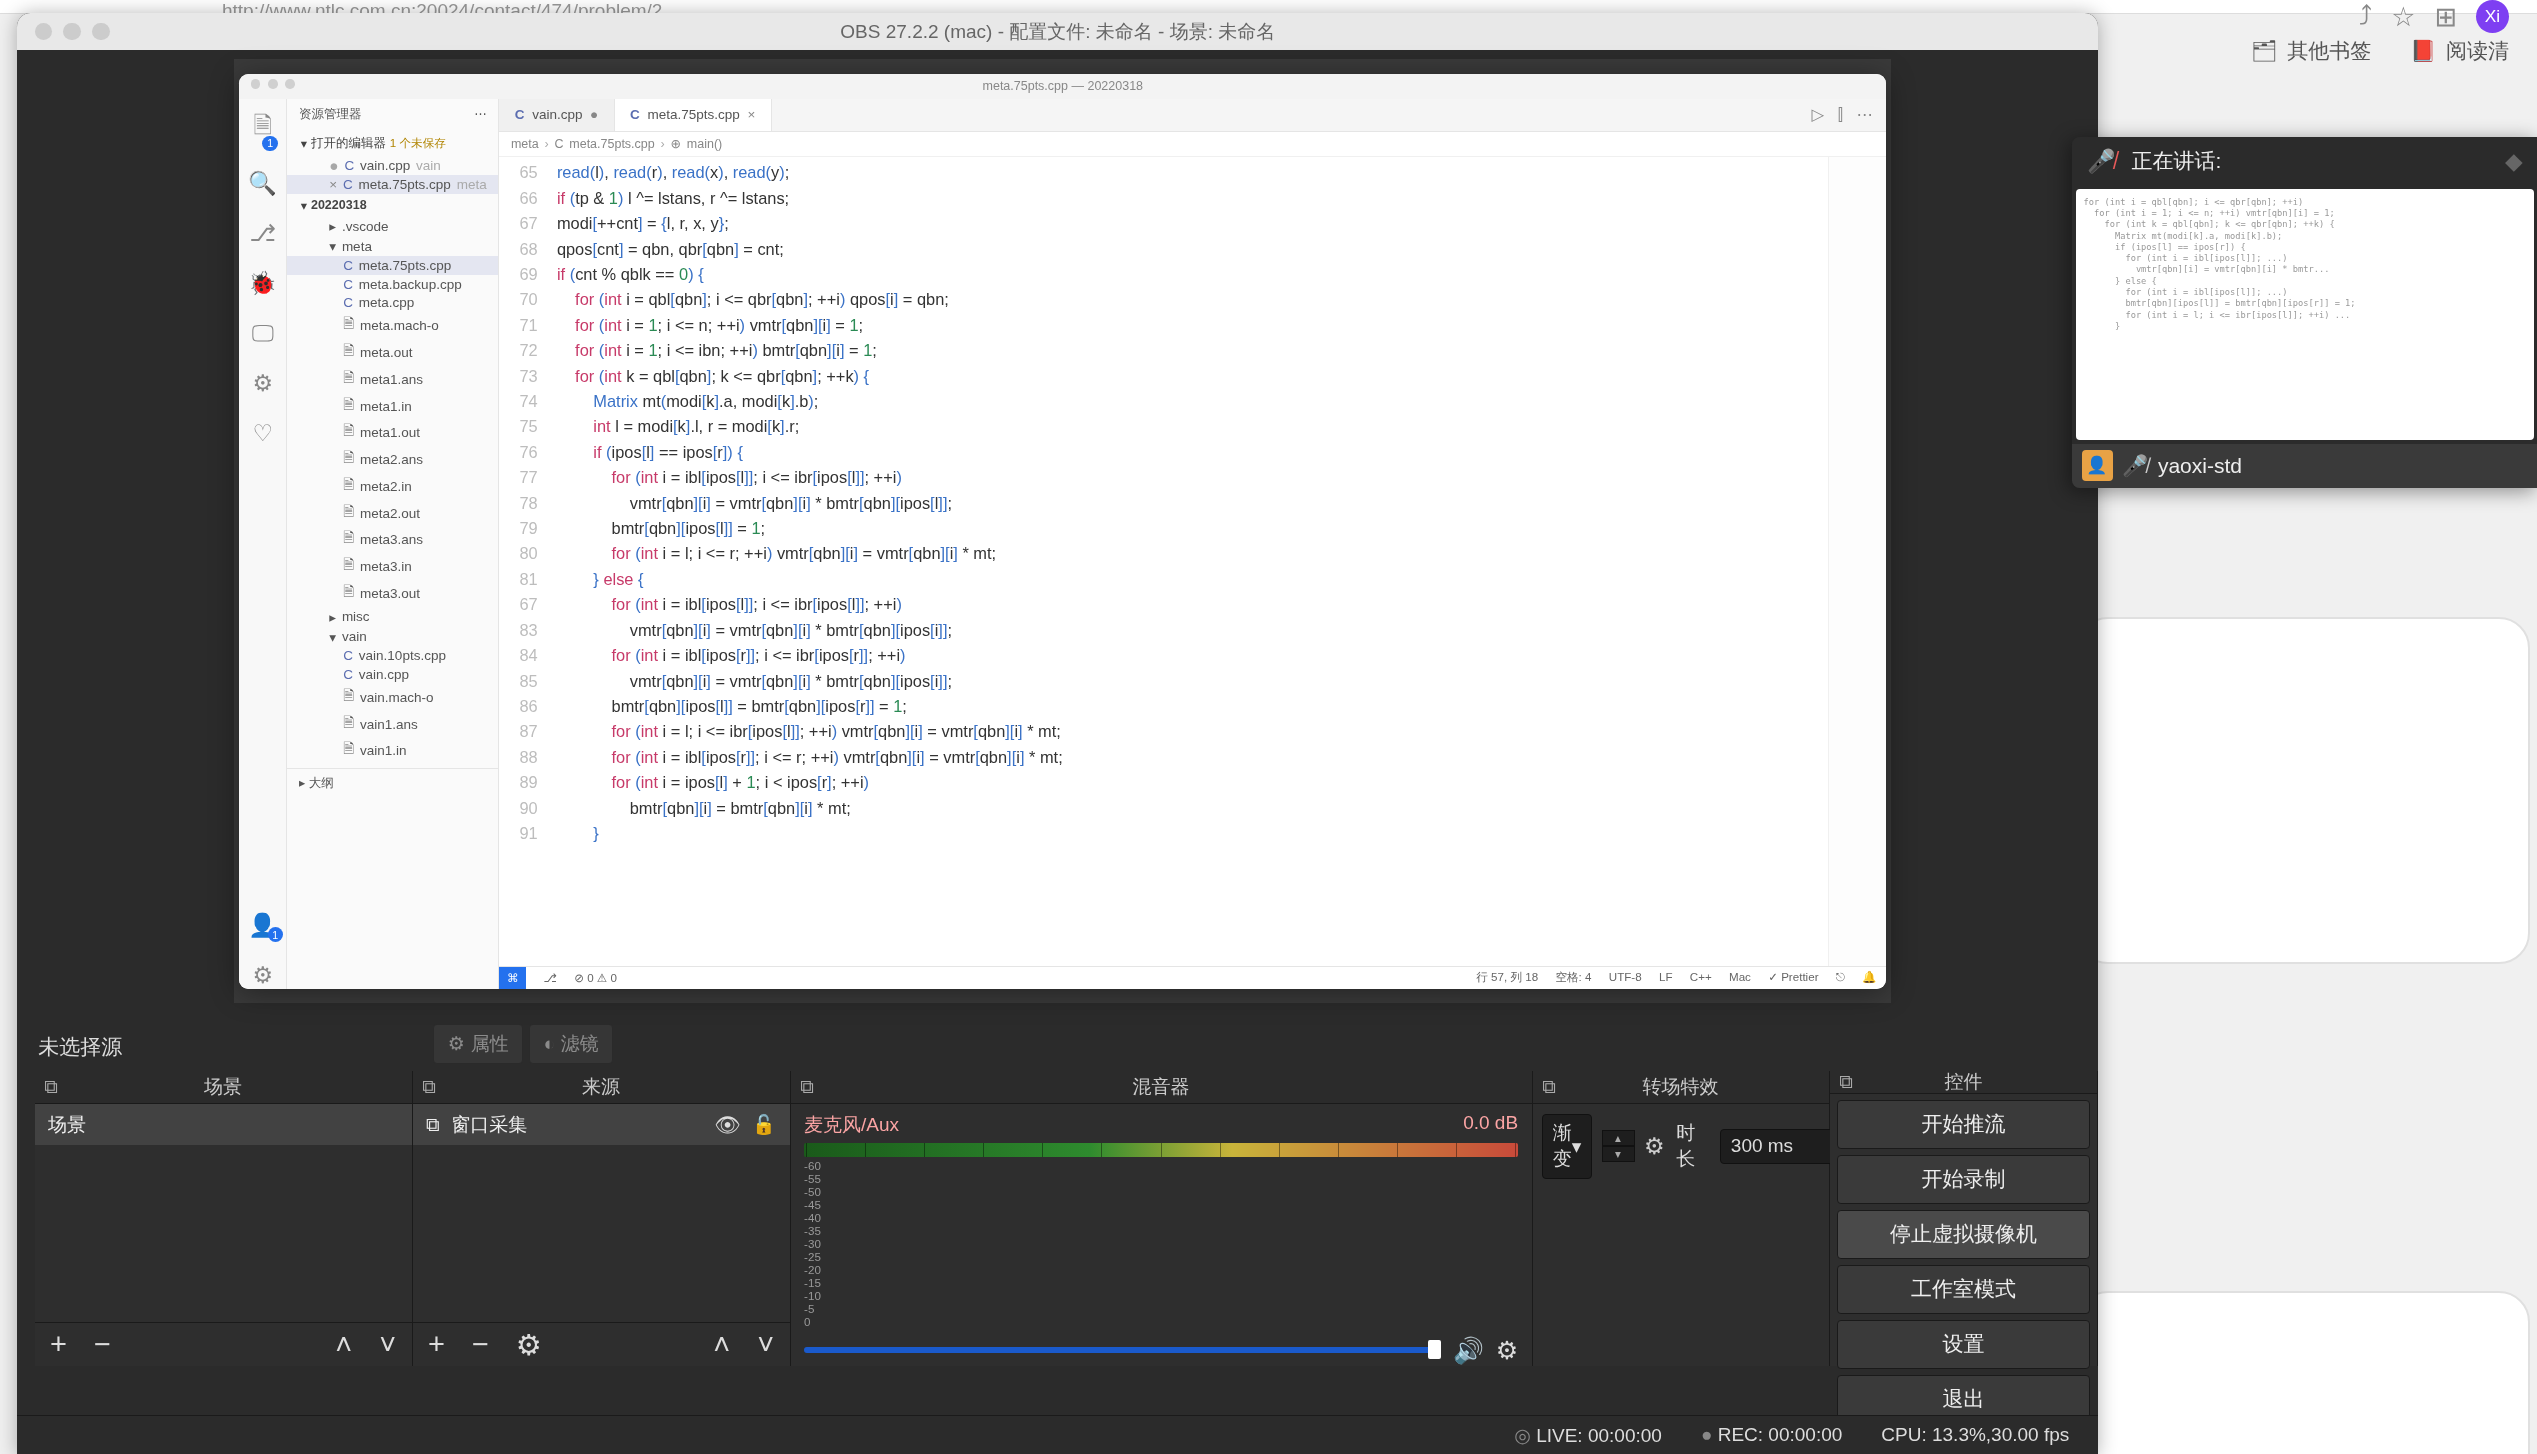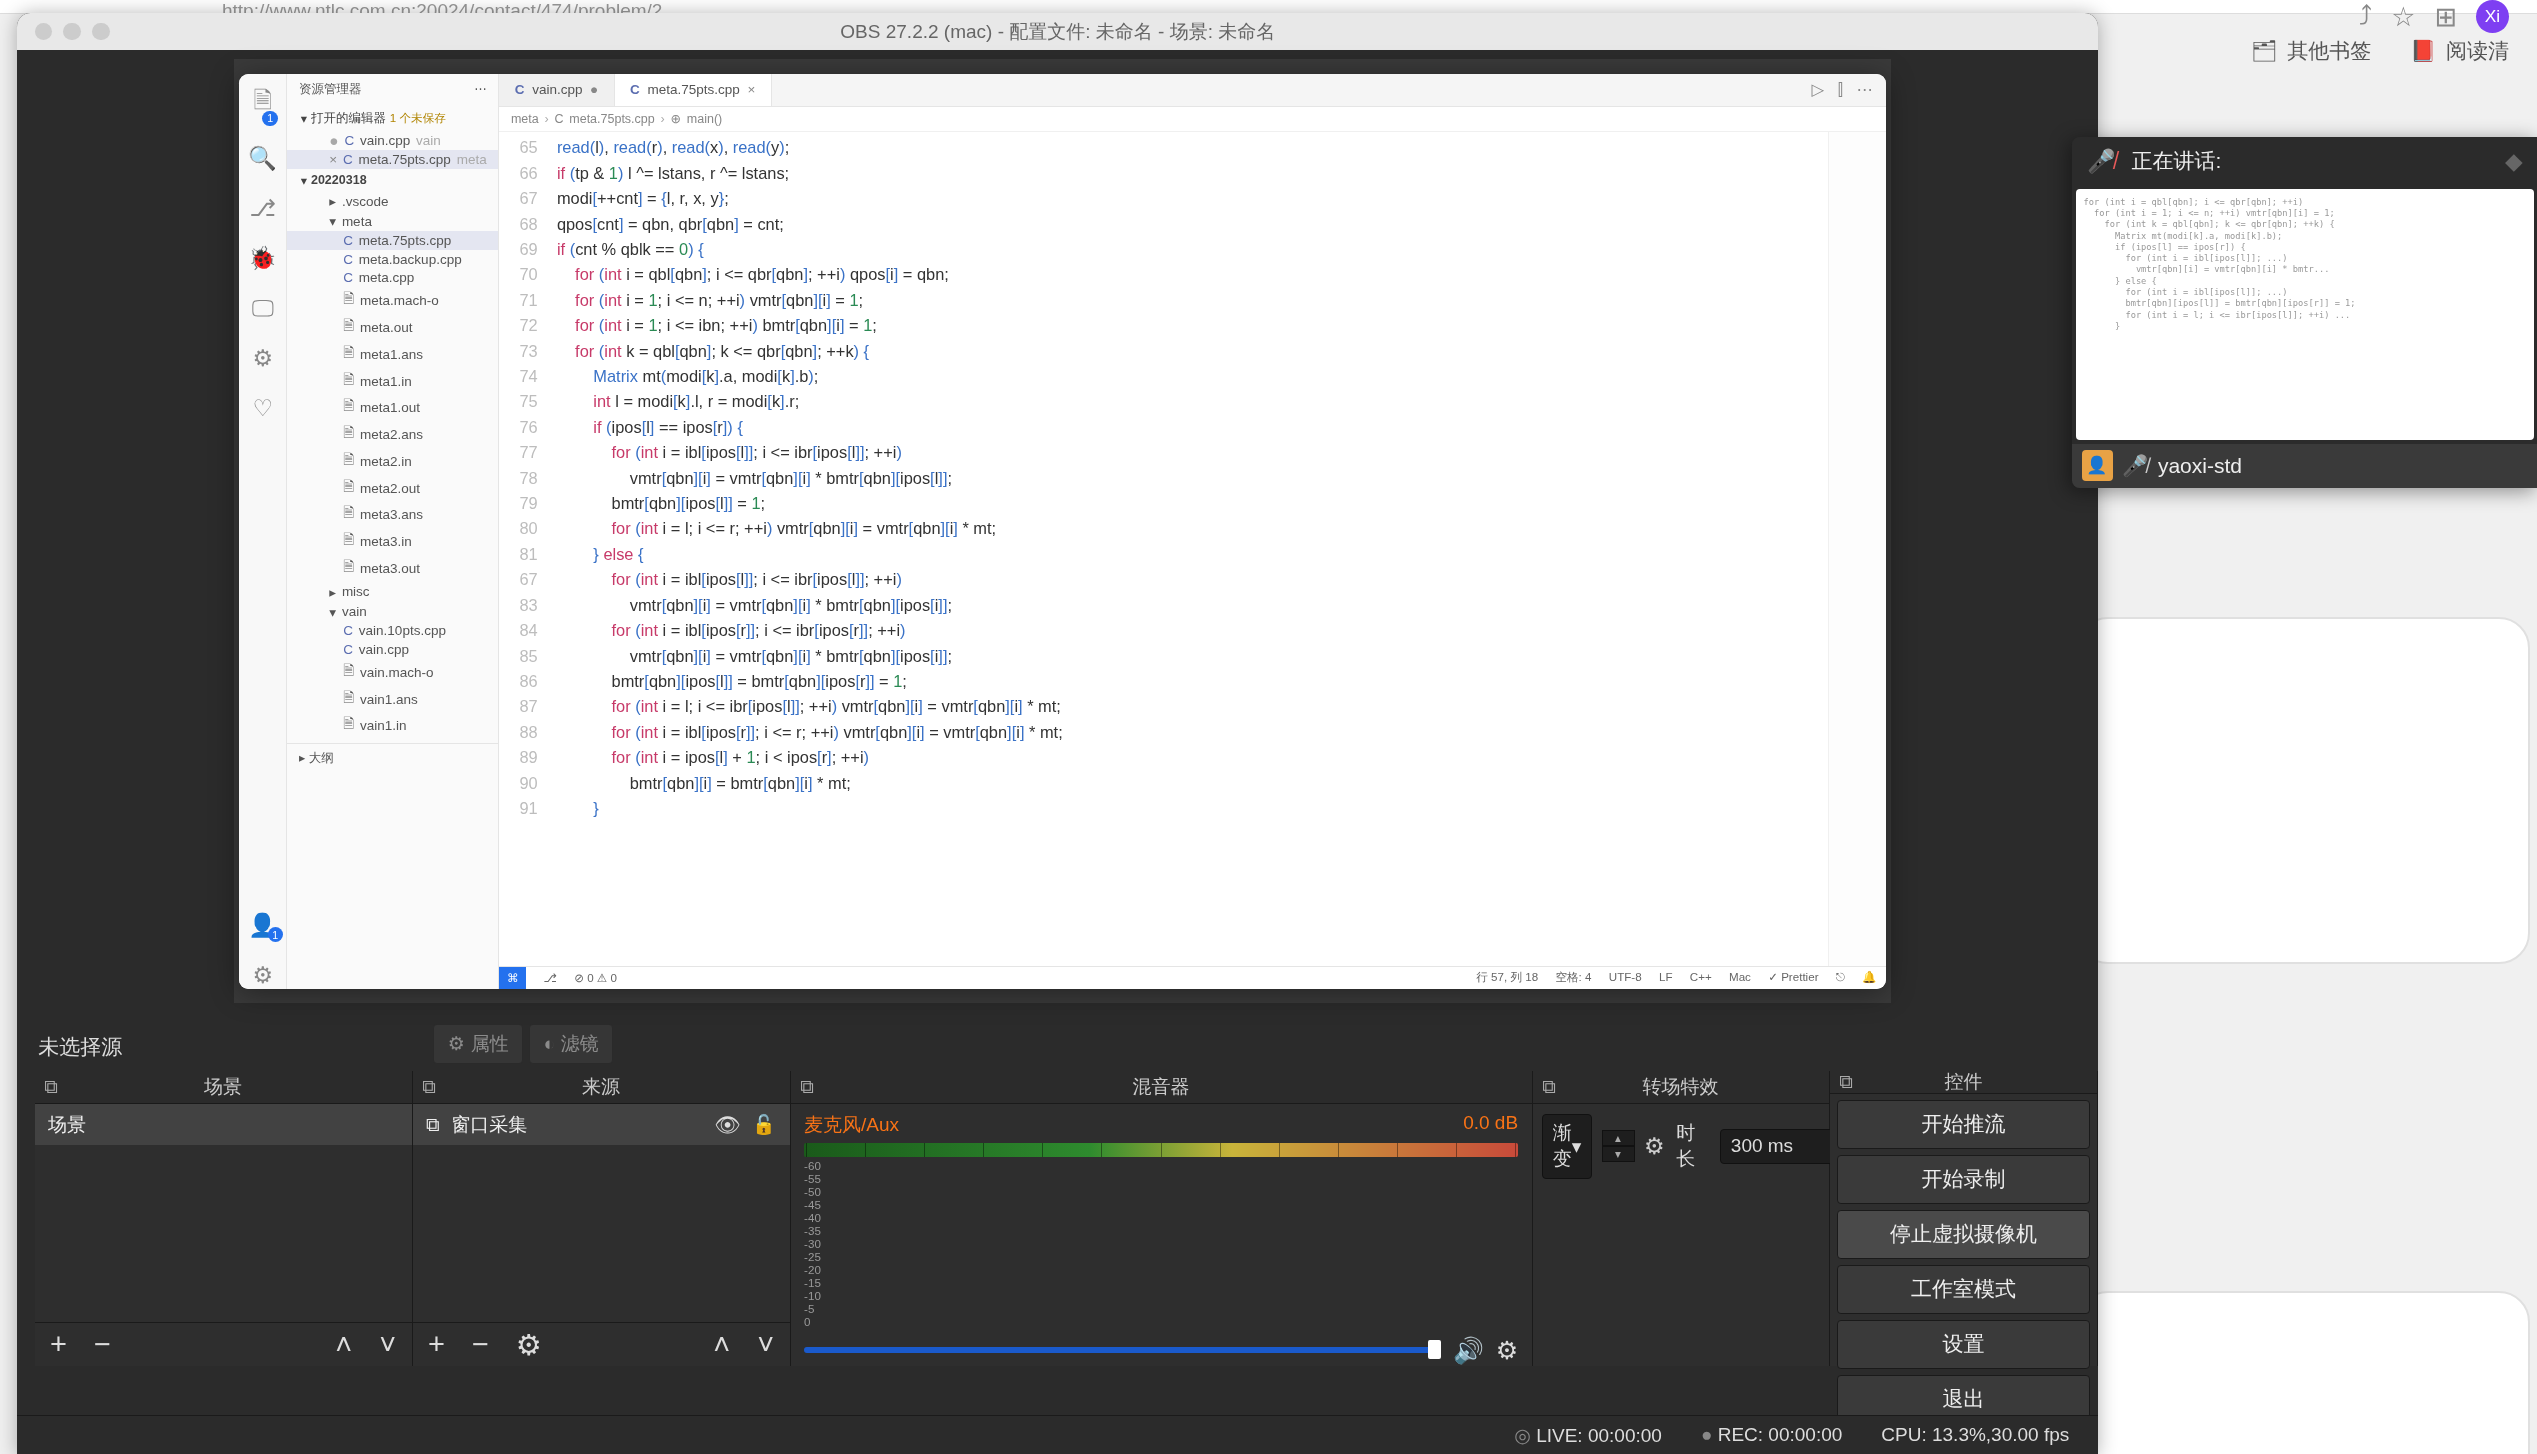--- a/index.html
+++ b/index.html
@@ -81,21 +81,21 @@
 .panel.trans { width:297px; }
 .panel.ctrl { flex:1; }
 .panel-body { flex:1; overflow:hidden; }
 .list-row { padding:7.7px 13.5px; background:#424242; color:#eee; font-size:19px; display:flex; align-items:center; gap:11.6px; }
 .list-row .eye { margin-left:auto; color:#ddd; font-size:21px; }
 .list-row .lock { color:#999; font-size:19px; }
 .panel-tools { height:44px; border-top:1px solid #1a1a1a; display:flex; align-items:center; gap:27px; padding:0 15.4px; color:#ddd; font-size:29px; }
 .panel-tools .sep { flex:1; }
 
 .mixer-item { padding:7.7px 13.5px; }
-.mixer-top { display:flex; justify-content:space-between; color:#f97316; font-size:19px; }
+.mixer-top { display:flex; justify-content:space-between; color:#fca5a5; font-size:19px; }
 .meter { height:13.5px; margin-top:5.8px; background:linear-gradient(to right,#1a5a1a 0%,#2e8b2e 40%,#c9b43a 60%,#c94a3a 100%); position:relative; border-radius:1.9px; }
 .meter .ticks { position:absolute; inset:0; display:flex; justify-content:space-between; padding:0 1.9px; }
 .meter .ticks span{width:1px;background:rgba(0,0,0,.4);}
 .meter-labels { display:flex; justify-content:space-between; font-size:11.6px; color:#999; margin-top:1.9px;flex-direction:column;}
 .slider-row { display:flex; align-items:center; gap:11.6px; margin-top:7.7px; }
 .slider { flex:1; height:5.8px; background:#1a5acc; border-radius:2.9px; position:relative; }
 .slider .thumb { position:absolute; right:0; top:-6.7px; width:13.5px; height:19px; background:#fff; border-radius:1.9px; }
 .spk { color:#ddd; font-size:25px; }
 
 .trans-body { padding:9.6px; display:flex; flex-direction:row; gap:11.6px; }
@@ -160,20 +160,28 @@
     <div class="obs-dots">
         <span></span>
         <span></span>
         <span></span>
       </div>
     <span>OBS 27.2.2 (mac) - 配置文件: 未命名 - 场景: 未命名</span>
   </div>
 
   <div class="preview">
     <div class="vscode">
+      <div class="vsc-title">
+        <div class="dots">
+            <span></span>
+            <span></span>
+            <span></span>
+          </div>
+        <span>meta.75pts.cpp — 20220318</span>
+      </div>
       <div class="vsc-body">
         <div class="activity">
           <div class="ico">🗎<span class="badge">1</span></div>
           <div class="ico">🔍</div>
           <div class="ico">⎇</div>
           <div class="ico">🐞</div>
           <div class="ico">🖵</div>
           <div class="ico">⚙</div>
           <div class="ico">♡</div>
           <div class="spacer"></div>

